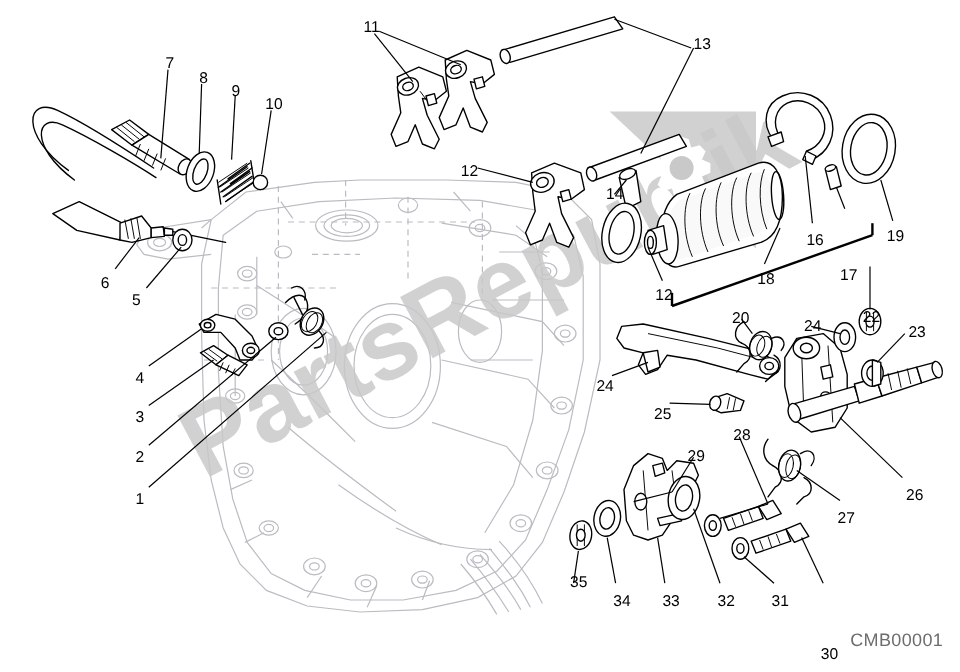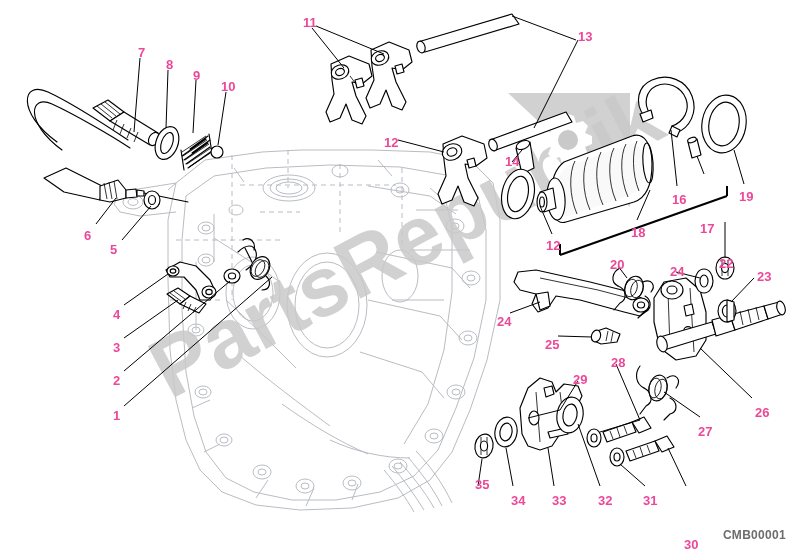--- a/index.html
+++ b/index.html
@@ -8,33 +8,33 @@
     background:#ffffff;
     font-family:"Liberation Sans", sans-serif;
     overflow:hidden;
     position:relative;
   }
   #stage{position:absolute;inset:0;width:800px;height:560px;}
   svg.layer{position:absolute;left:0;top:0;width:800px;height:560px;}
   .callout{
     position:absolute;
     font-family:"Liberation Sans", sans-serif;
-    font-weight:bold;
+    font-weight:normal;
     font-size:13px;
-    color:#ec4899;
+    color:#000000;
     line-height:1;
     white-space:nowrap;
     user-select:none;
   }
   #diagram-code{
     position:absolute;
     right:14px;bottom:18px;
     font-family:"Liberation Sans", sans-serif;
-    font-weight:bold;
-    font-size:12px;
+    font-weight:normal;
+    font-size:15px;
     letter-spacing:.3px;
     color:#6d6d6d;
   }
   .wm-text{
     font-family:"Liberation Sans", sans-serif;
     font-weight:bold;
     font-size:84px;
     fill:#c9c9c9;
     opacity:.85;
   }

